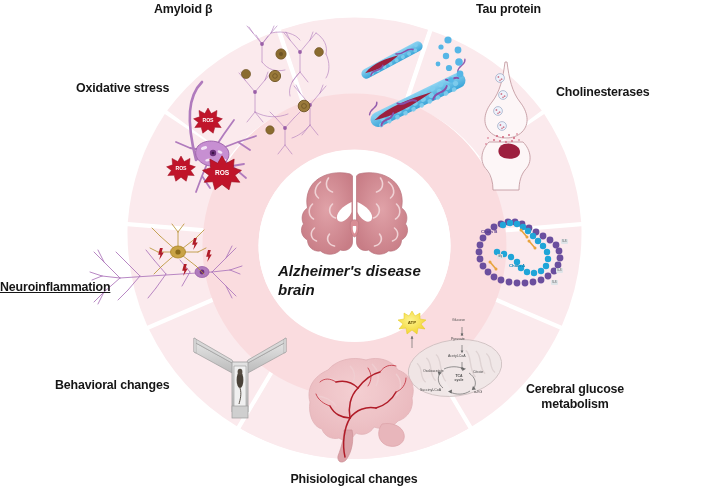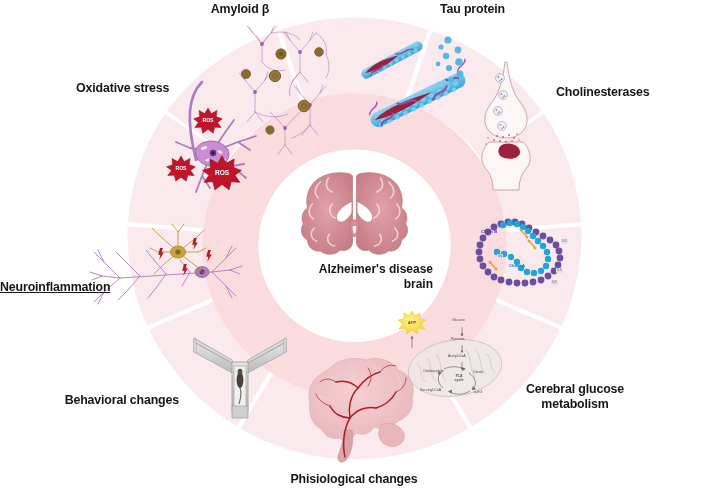--- a/index.html
+++ b/index.html
@@ -19,37 +19,38 @@
 
   .seg-label {
     position: absolute;
     font-size: 12.4px;
     font-weight: bold;
     color: #161616;
     line-height: 1.22;
     letter-spacing: -0.15px;
     white-space: pre-line;
   }
-  .lbl-amyloid      { left: 180px; top: 2px;   width: 120px; text-align: center; }
-  .lbl-tau          { left: 440px; top: 2px;   width: 120px; text-align: left; }
+  .lbl-amyloid      { left: 154px; top: 2px;   width: 120px; text-align: left; }
+  .lbl-tau          { left: 421px; top: 2px;   width: 120px; text-align: right; }
   .lbl-oxidative    { left: 28px;  top: 81px;  width: 130px; text-align: left; margin-left: 48px;  }
   .lbl-choline      { left: 556px; top: 85px;  width: 140px; text-align: left;  }
   .lbl-neuroinflam  { left: 0px;   top: 280px; width: 116px; text-align: left; text-decoration: underline;  }
   .lbl-insulin      { left: 574px; top: 269px; width: 135px; text-align: center;}
-  .lbl-behavioral   { left: 55px;  top: 393px; width: 124px; text-align: right;  }
+  .lbl-behavioral   { left: 55px;  top: 378px; width: 124px; text-align: left;  }
   .lbl-cerebral     { left: 510px; top: 382px; width: 130px; text-align: center;}
   .lbl-phisio       { left: 274px; top: 472px; width: 160px; text-align: center;}
 
   .center-label {
     position: absolute;
     left: 278px; top: 262px; width: 155px;
-    text-align: right;
-    font-size: 12px; font-weight: bold; color: #161616;
+    text-align: left;
+    font-size: 15px; font-weight: bold; color: #161616;
     line-height: 1.25;
     white-space: pre-line;
+    font-style: italic;
   }
 
   .ros-badge {
     position: absolute;
     font-size: 5.2px; font-weight: bold; color: #ffffff;
     display: flex; align-items: center; justify-content: center;
     letter-spacing: -0.1px;
   }
   .atp-badge {
     position: absolute;

